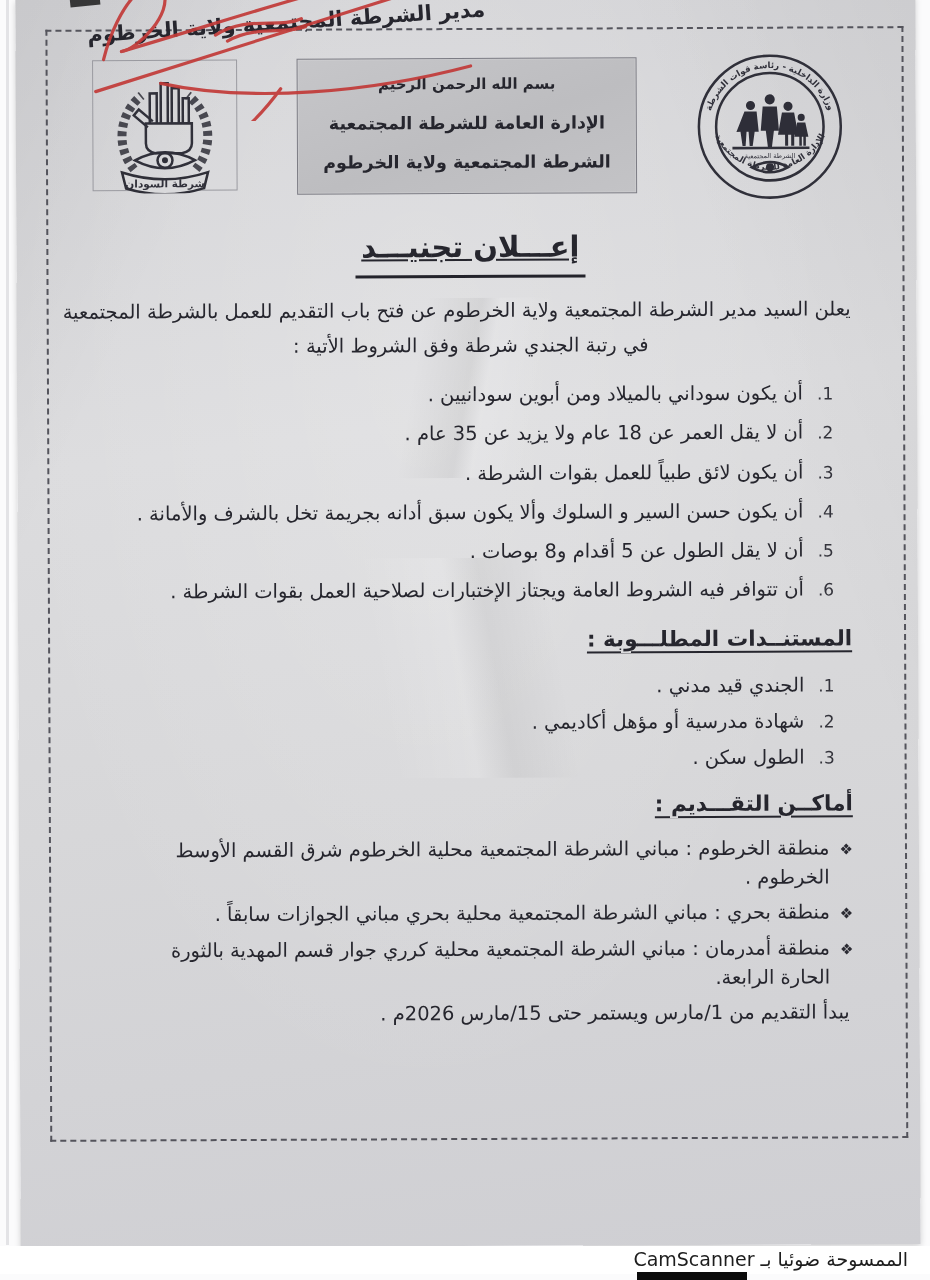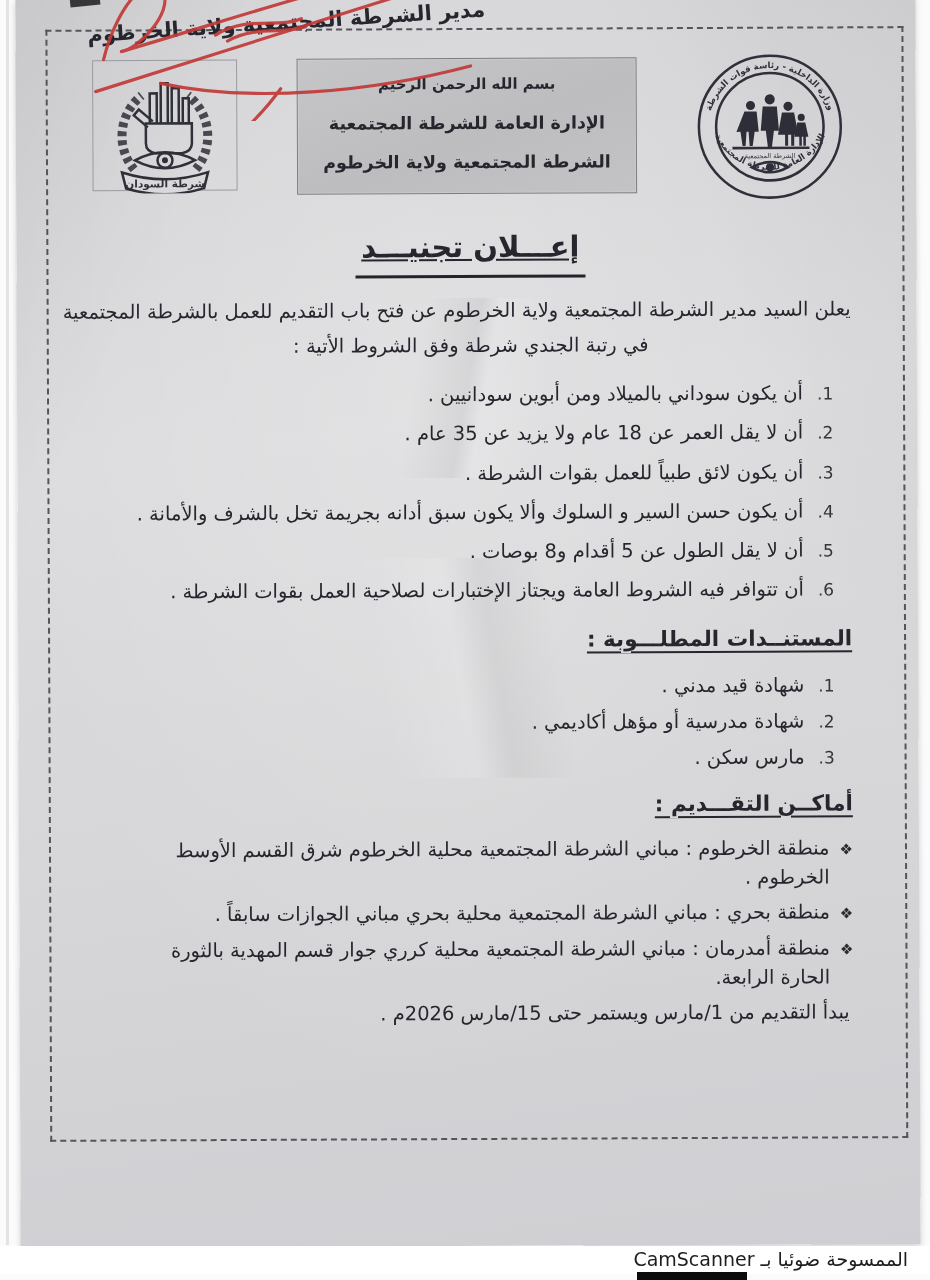--- a/index.html
+++ b/index.html
@@ -211,29 +211,29 @@
         <li>
         <span class="num">6.</span>
         <span>أن تتوافر فيه الشروط العامة ويجتاز الإختبارات لصلاحية العمل بقوات الشرطة .</span>
       </li>
       </ol>
 
     <div><span class="section-heading">المستنــدات المطلـــوبة :</span></div>
     <ol class="num-list docs">
         <li>
         <span class="num">1.</span>
-        <span>شهادة قيد مدني .</span>
+        <span>الجندي قيد مدني .</span>
       </li>
         <li>
         <span class="num">2.</span>
         <span>شهادة مدرسية أو مؤهل أكاديمي .</span>
       </li>
         <li>
         <span class="num">3.</span>
-        <span>مارس سكن .</span>
+        <span>الطول سكن .</span>
       </li>
       </ol>
 
     <div><span class="section-heading">أماكــن التقـــديم :</span></div>
     <ul class="places">
         <li>
         <span class="marker">❖</span>
         <span class="ptext">منطقة الخرطوم : مباني الشرطة المجتمعية محلية الخرطوم شرق القسم الأوسط الخرطوم .</span>
       </li>
         <li>

